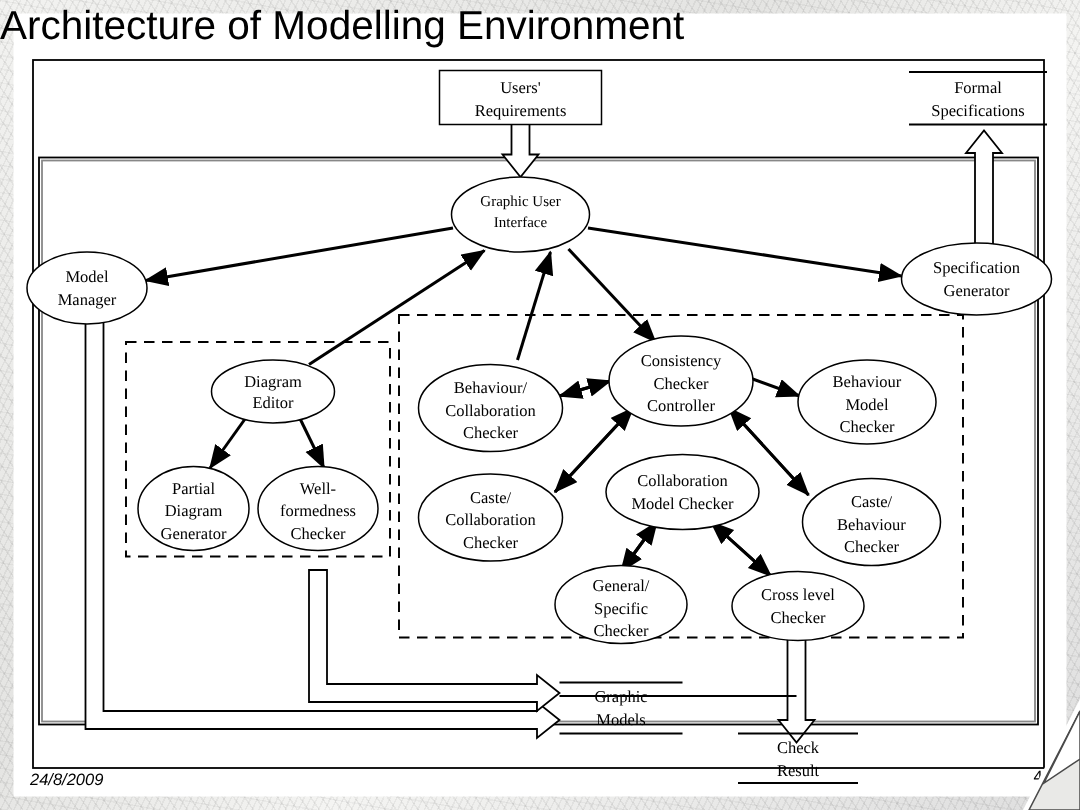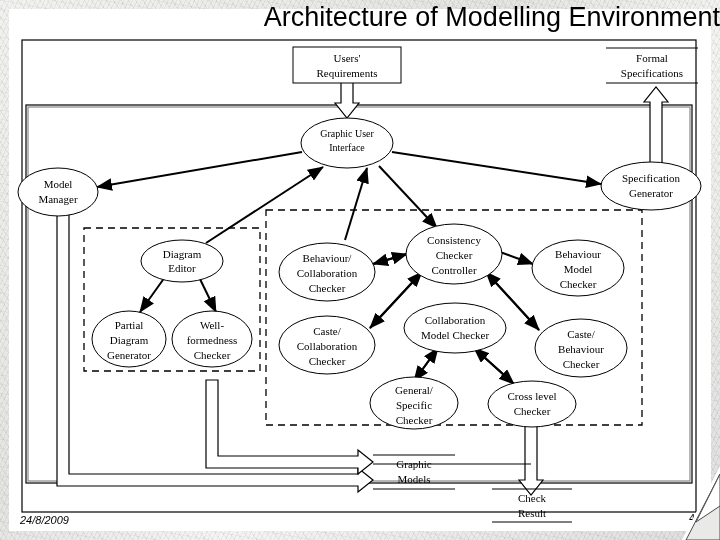--- a/index.html
+++ b/index.html
@@ -31,21 +31,21 @@
     top: 9px;
     width: 702px;
     height: 522px;
     background: #ffffff;
   }
   #title {
     position: absolute;
     left: 0;
     top: 2px;
     width: 720px;
-    text-align: right;
+    text-align: left;
     font-family: "Liberation Sans", "DejaVu Sans", sans-serif;
     font-size: 27px;
     font-weight: normal;
     color: #000000;
     letter-spacing: 0px;
     white-space: nowrap;
   }
   #footer-date {
     position: absolute;
     left: 20px;

